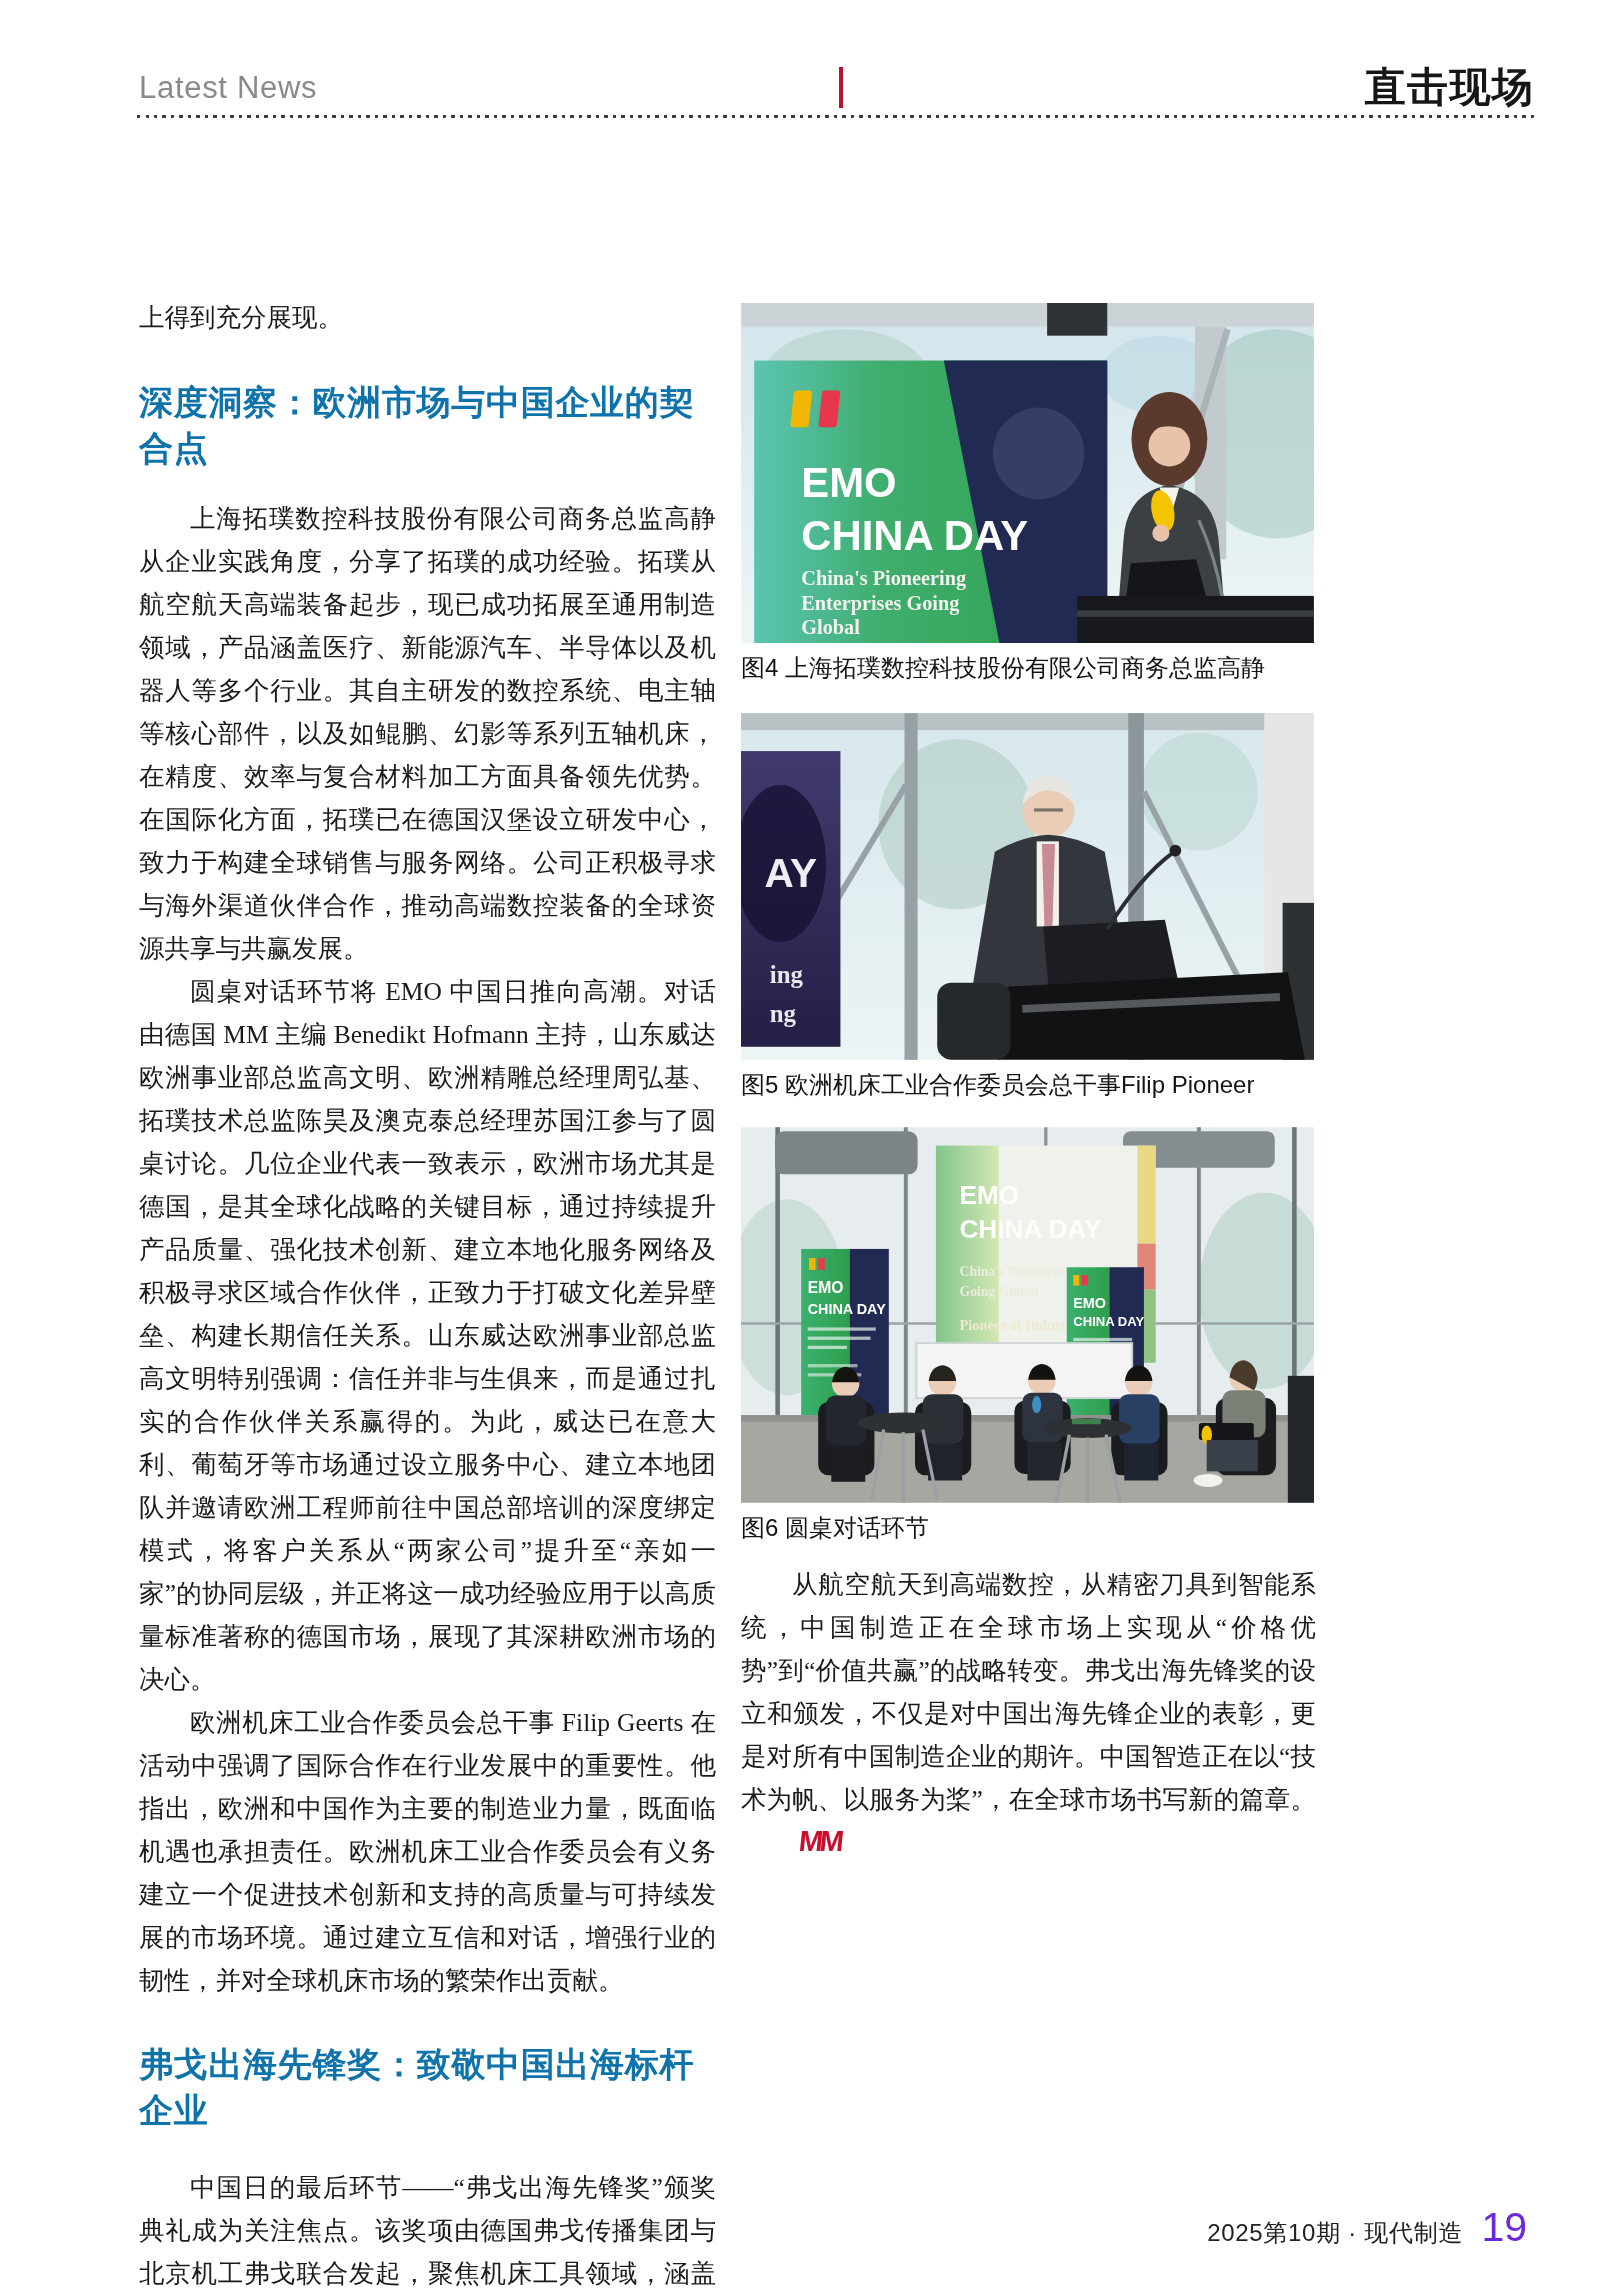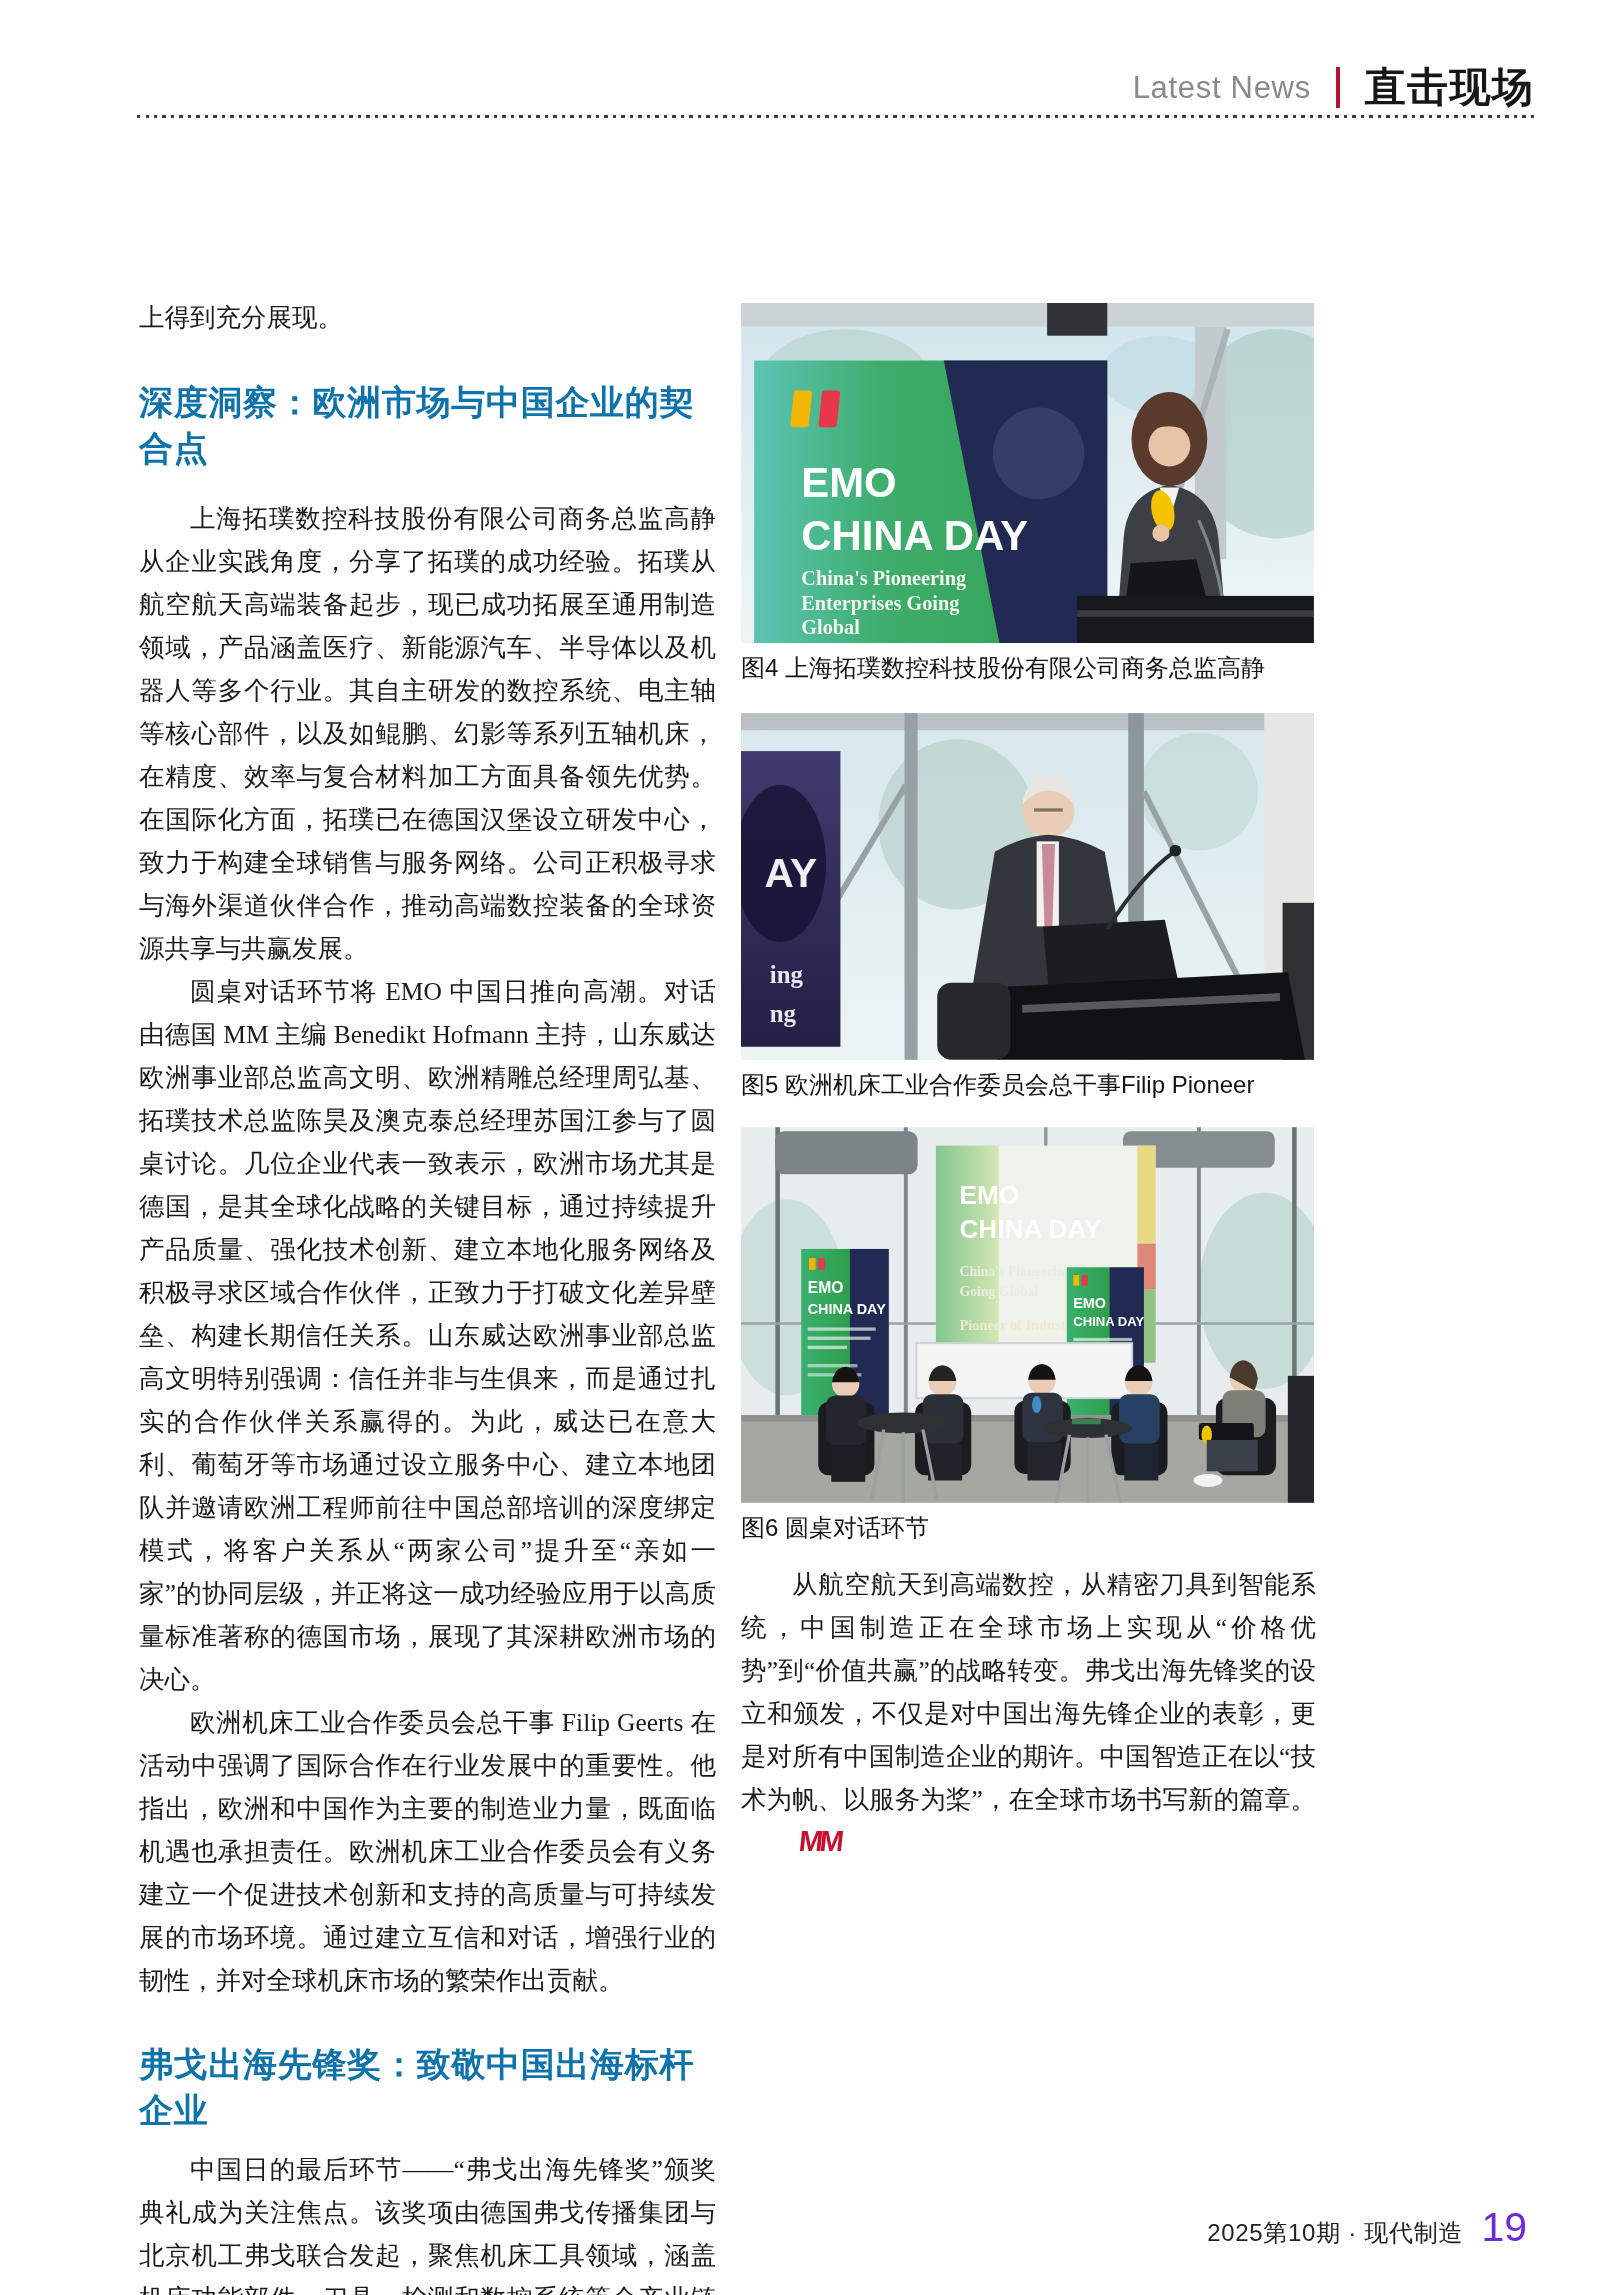--- a/index.html
+++ b/index.html
@@ -7,21 +7,21 @@
     position:relative;
     width:1623px;height:2295px;
     background:#ffffff;
     overflow:hidden;
     font-family:"Liberation Serif","DejaVu Serif",serif;
     color:#1a1a1a;
   }
   
   .header{
     position:absolute;top:60px;left:139px;right:89px;
-    display:flex;justify-content:flex-end;align-items:center;gap:25px;
+    display:flex;justify-content:space-between;align-items:center;gap:25px;
   }
   .header .latin{
     font-family:"Liberation Sans","DejaVu Sans",sans-serif;
     font-size:31px;color:#8a8a8a;letter-spacing:0.7px;font-weight:400;
   }
   .header .redbar{width:3.9px;height:41px;background:#b5132f;}
   .header .cn{
     font-family:"Liberation Sans","DejaVu Sans",sans-serif;
     font-size:41px;font-weight:700;color:#161616;letter-spacing:1.3px;
   }
@@ -34,21 +34,21 @@
     position:absolute;left:139px;top:296px;width:577px;
     font-size:25.5px;line-height:43px;text-align:justify;
   }
   .col-left p,.col-right-text p{margin:0;text-indent:2em;text-align:justify;}
   p.no-indent{text-indent:0;}
   .h-blue{
     font-family:"Liberation Sans","DejaVu Sans",sans-serif;
     color:#0e73ab;font-size:34px;line-height:46px;font-weight:700;
     margin:40px 0 26px;text-indent:0;letter-spacing:0.7px;text-align:left;
   }
-  .h-blue.second{margin:39px 0 15px;}
+  .h-blue.second{margin:39px 0 33px;}
   .col-right-text{
     position:absolute;left:741px;top:1563px;width:575px;
     font-size:25.5px;line-height:43px;
   }
   
   .figure{position:absolute;left:741px;width:573px;}
   .figure svg{display:block;}
   .caption{
     position:absolute;left:741px;width:589px;
     font-family:"Liberation Sans","DejaVu Sans",sans-serif;

